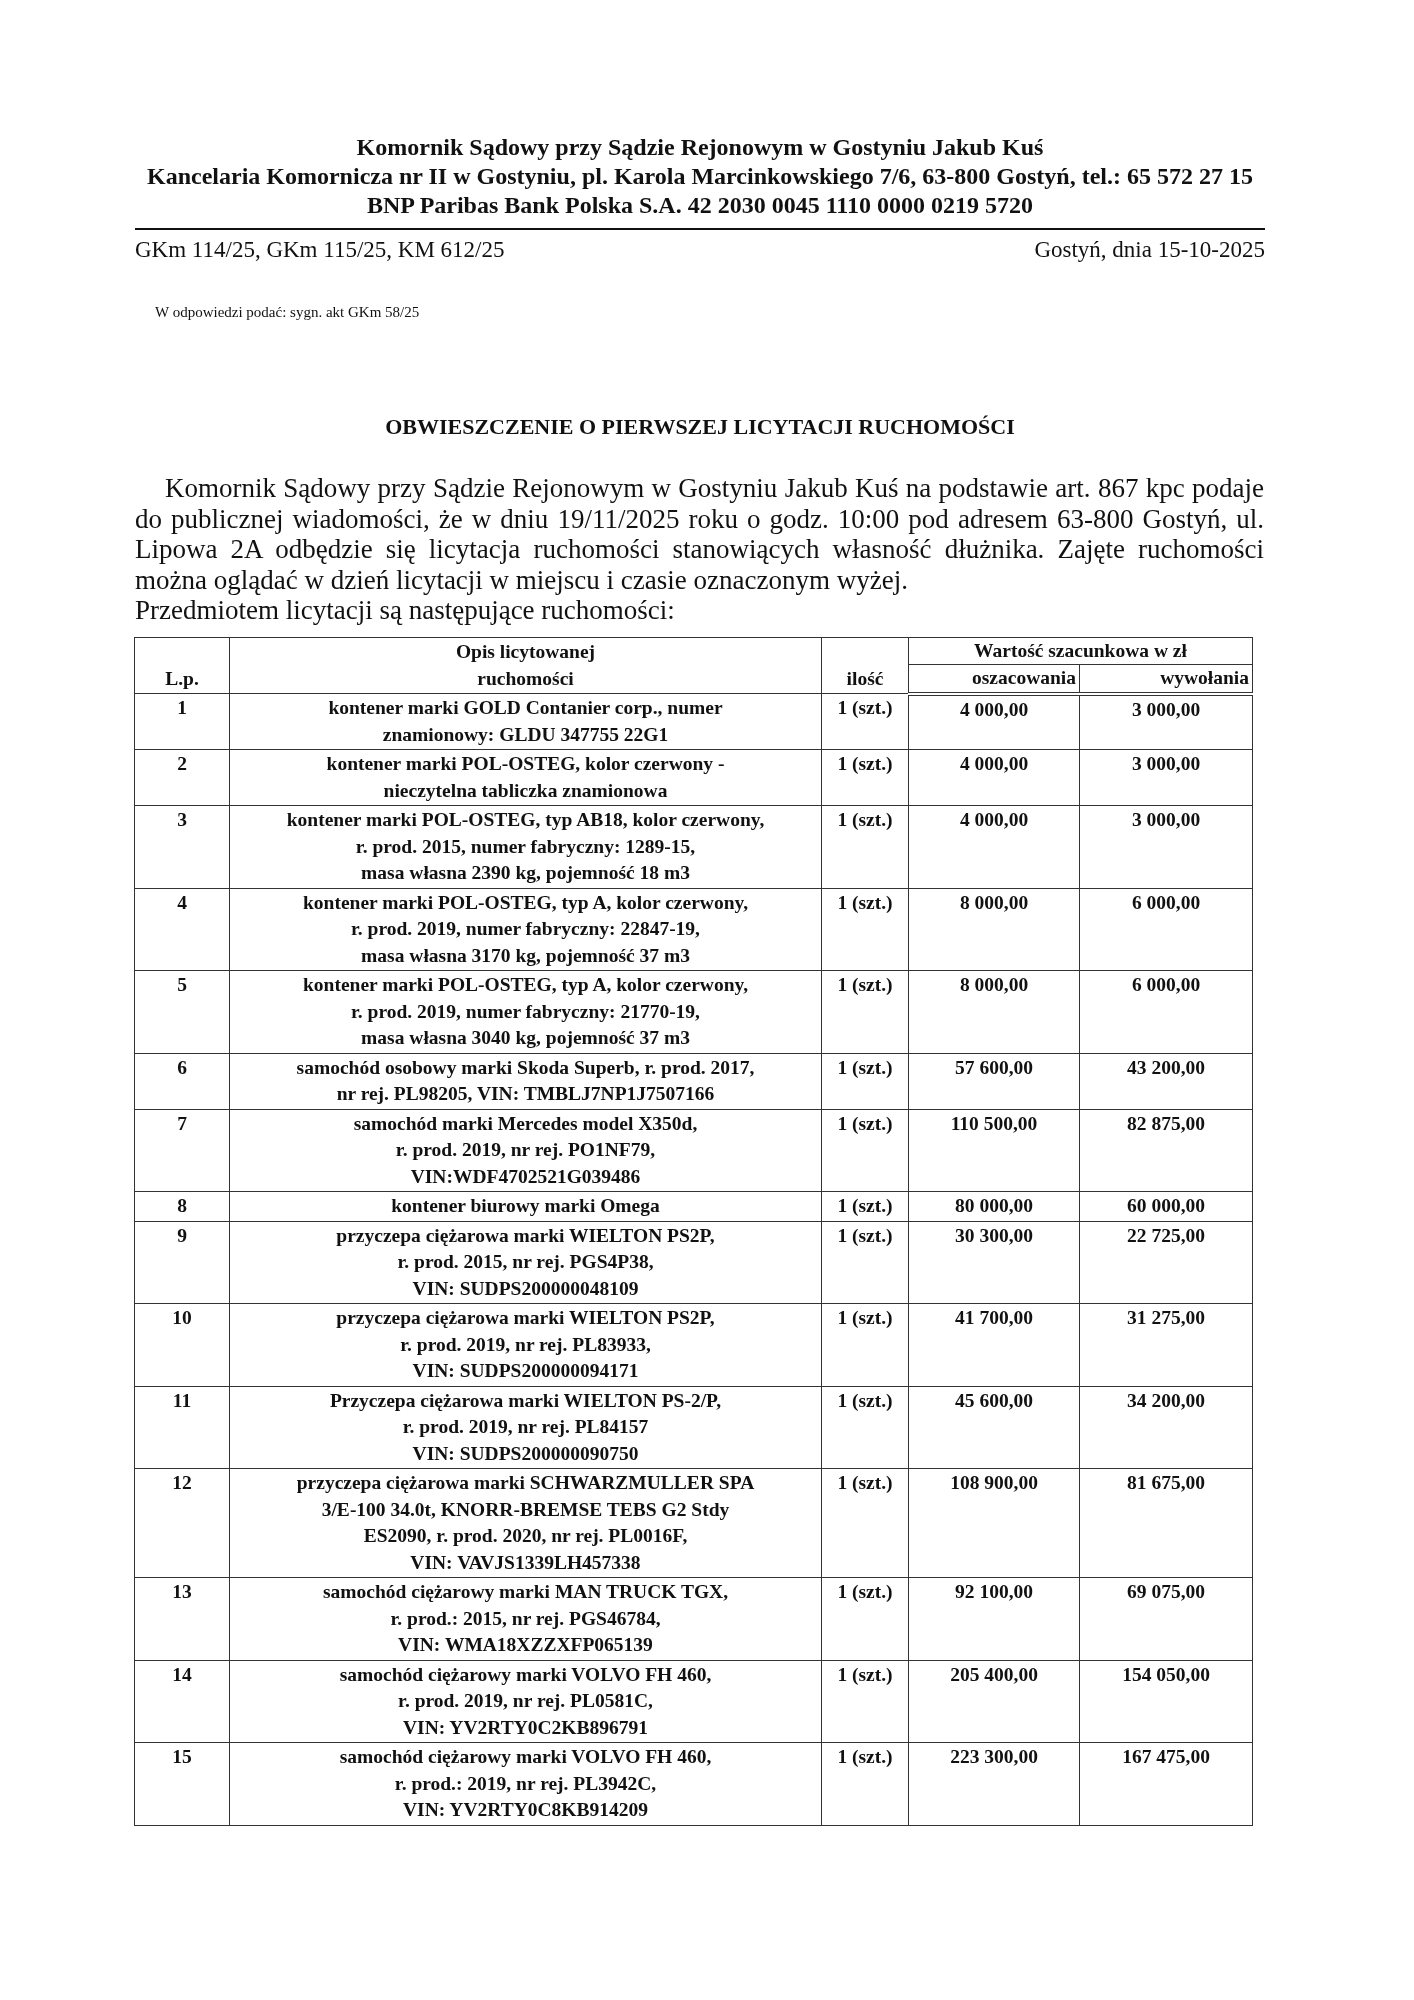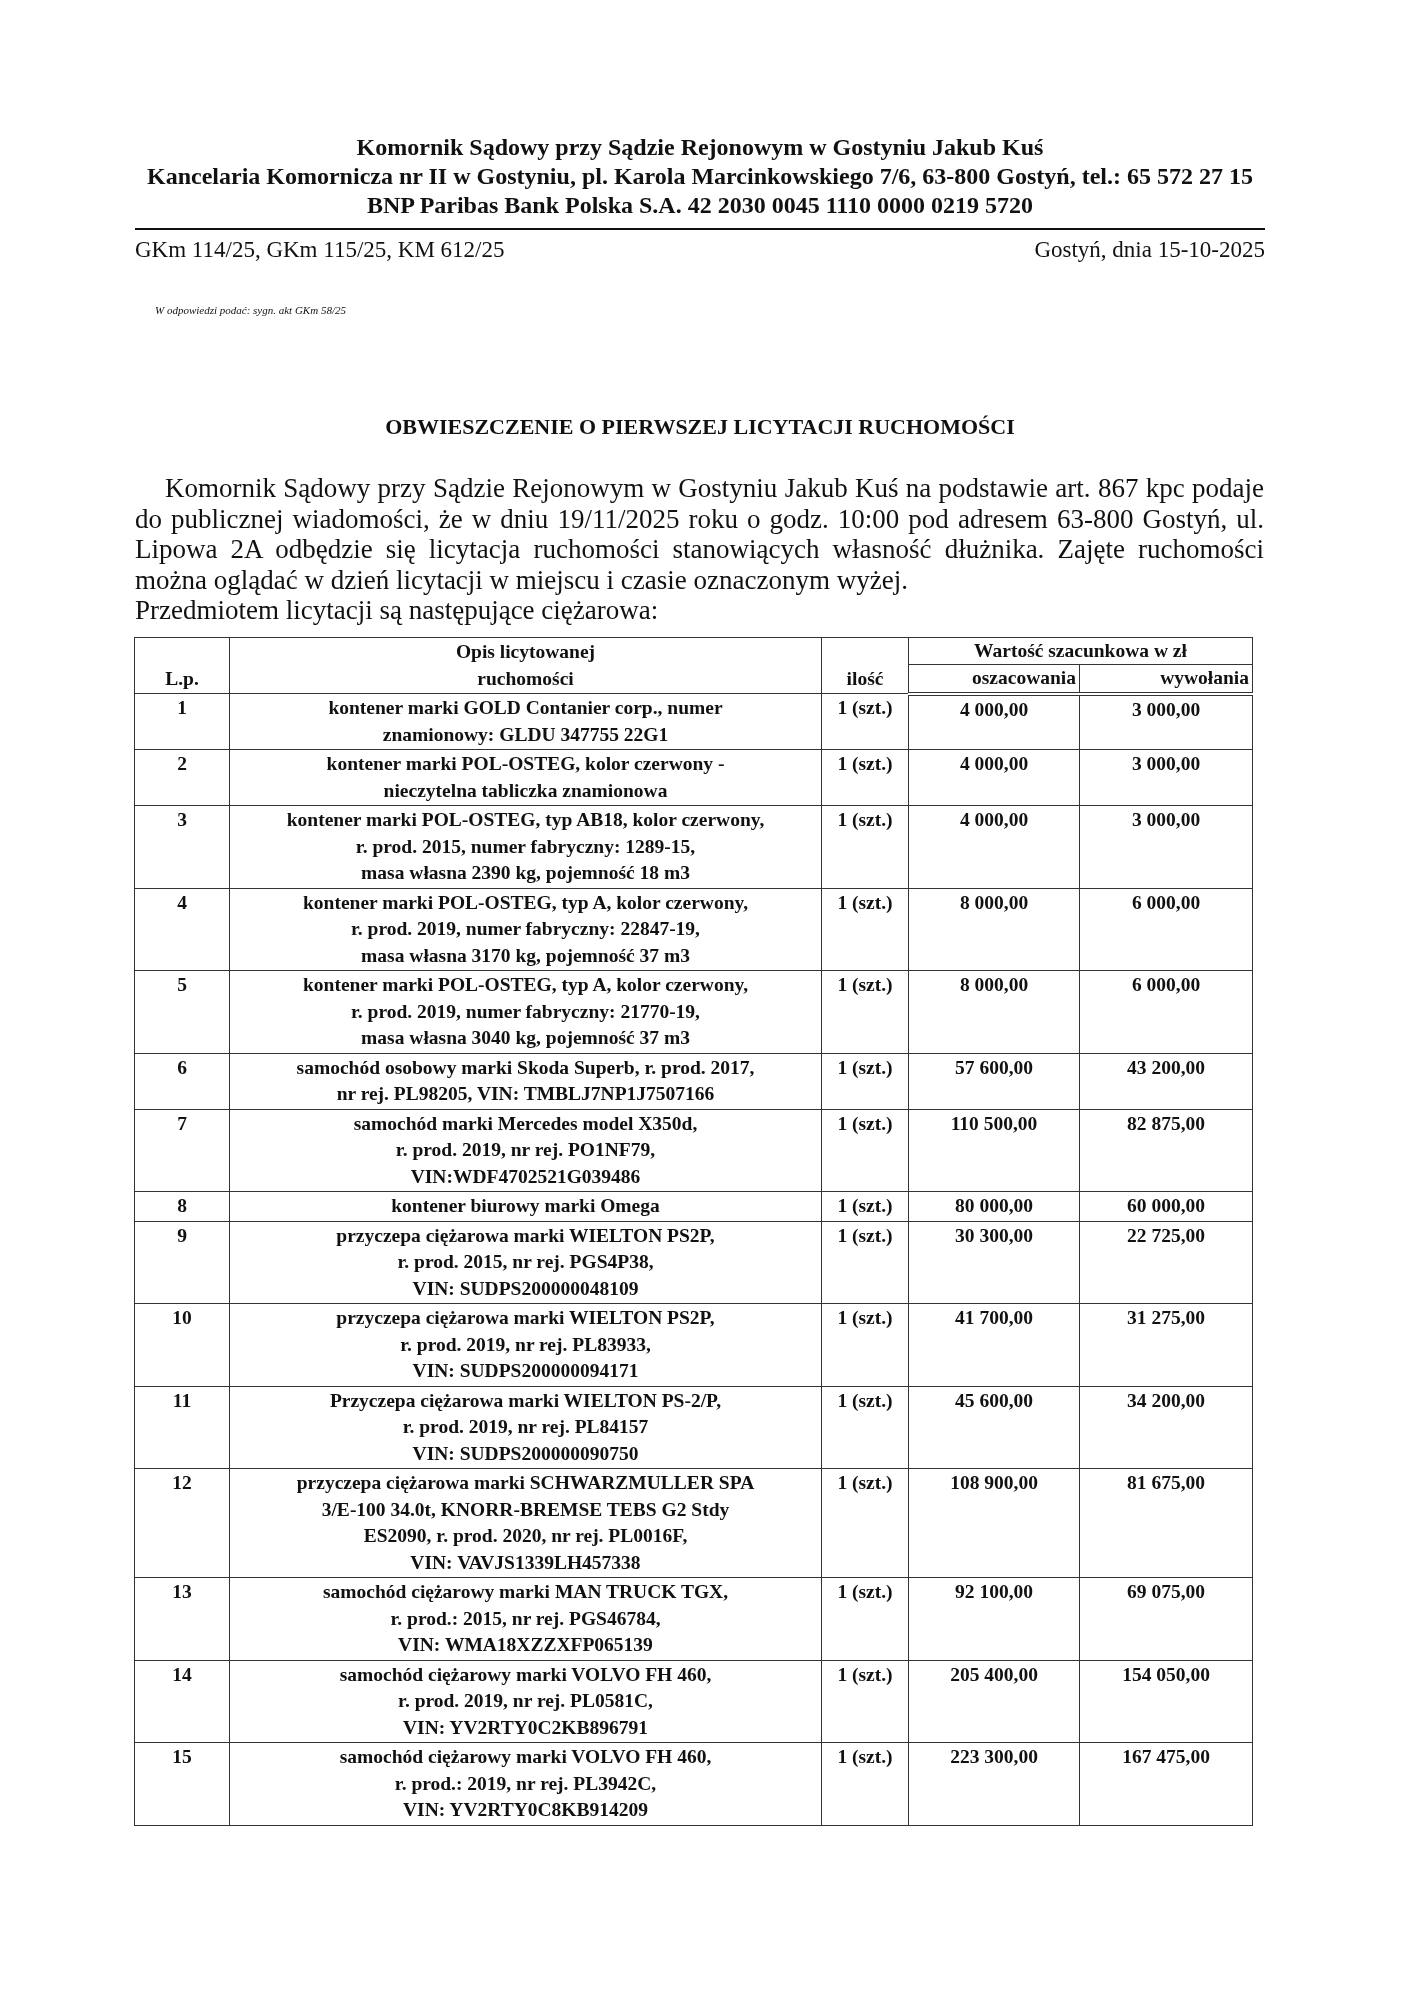--- a/index.html
+++ b/index.html
@@ -14,21 +14,21 @@
     .header-rule {
       position: absolute; left: 135px; top: 228px; width: 1130px; height: 0;
       border-top: 2.5px solid #111;
     }
     .sygn {
       position: absolute; left: 135px; top: 232px; width: 1130px;
       font-size: 23px; line-height: 35px;
     }
     .sygn-row2 { display: flex; justify-content: space-between; }
     .reply {
-      position: absolute; left: 155px; top: 304px; font-size: 11px; font-style: italic;
+      position: absolute; left: 155px; top: 304px; font-size: 15px;
     }
     .title {
       position: absolute; left: 135px; top: 414px; width: 1130px; text-align: center;
       font-weight: bold; font-size: 22px;
     }
     .body-text {
       position: absolute; left: 135px; top: 473px; width: 1129px;
       font-size: 27px; line-height: 30.5px; text-align: justify;
     }
     .body-text .indent { text-indent: 30px; margin: 0; }
@@ -66,21 +66,21 @@
     <span>GKm 114/25, GKm 115/25, KM 612/25</span>
     <span>Gostyń, dnia 15-10-2025</span>
   </div>
 </div>
 <div class="reply">W odpowiedzi podać: sygn. akt GKm 58/25</div>
 
 <div class="title">OBWIESZCZENIE O PIERWSZEJ LICYTACJI RUCHOMOŚCI</div>
 
 <div class="body-text">
   <p class="indent">Komornik Sądowy przy Sądzie Rejonowym w Gostyniu Jakub Kuś na podstawie art. 867 kpc podaje do publicznej wiadomości, że w dniu 19/11/2025 roku o godz. 10:00 pod adresem 63-800 Gostyń, ul. Lipowa 2A odbędzie się licytacja ruchomości stanowiących własność dłużnika. Zajęte ruchomości można oglądać w dzień licytacji w miejscu i czasie oznaczonym wyżej.</p>
-  <p class="lead">Przedmiotem licytacji są następujące ciężarowa:</p>
+  <p class="lead">Przedmiotem licytacji są następujące ruchomości:</p>
 </div>
 
 <table class="items">
   <colgroup>
     <col style="width:95px">
     <col style="width:592px">
     <col style="width:87px">
     <col style="width:171px">
     <col style="width:173px">
   </colgroup>

